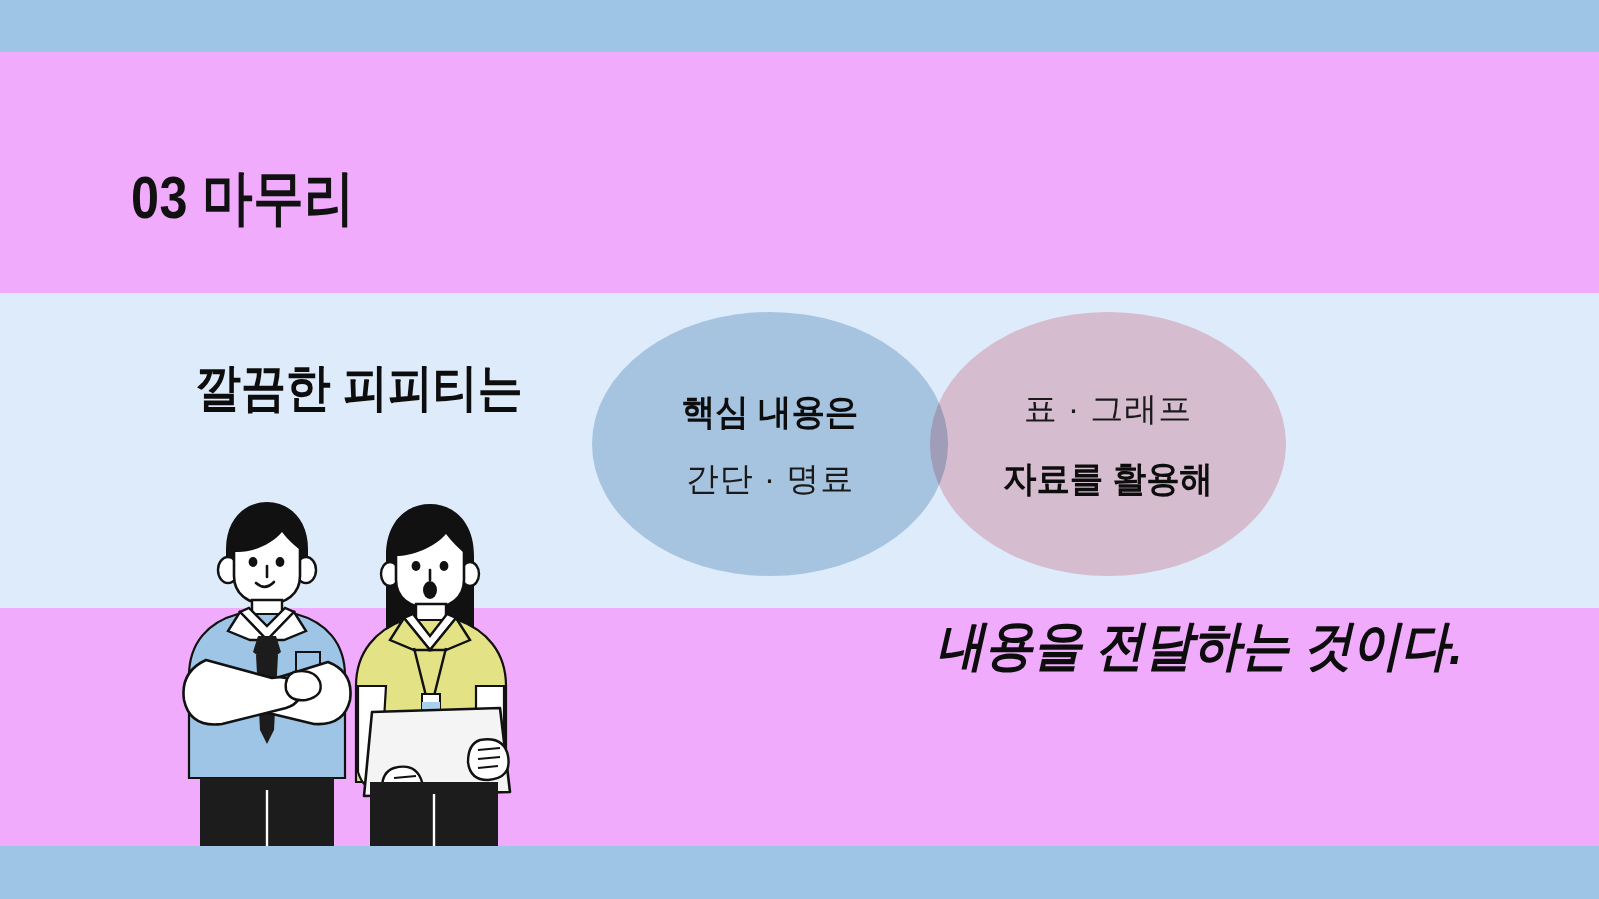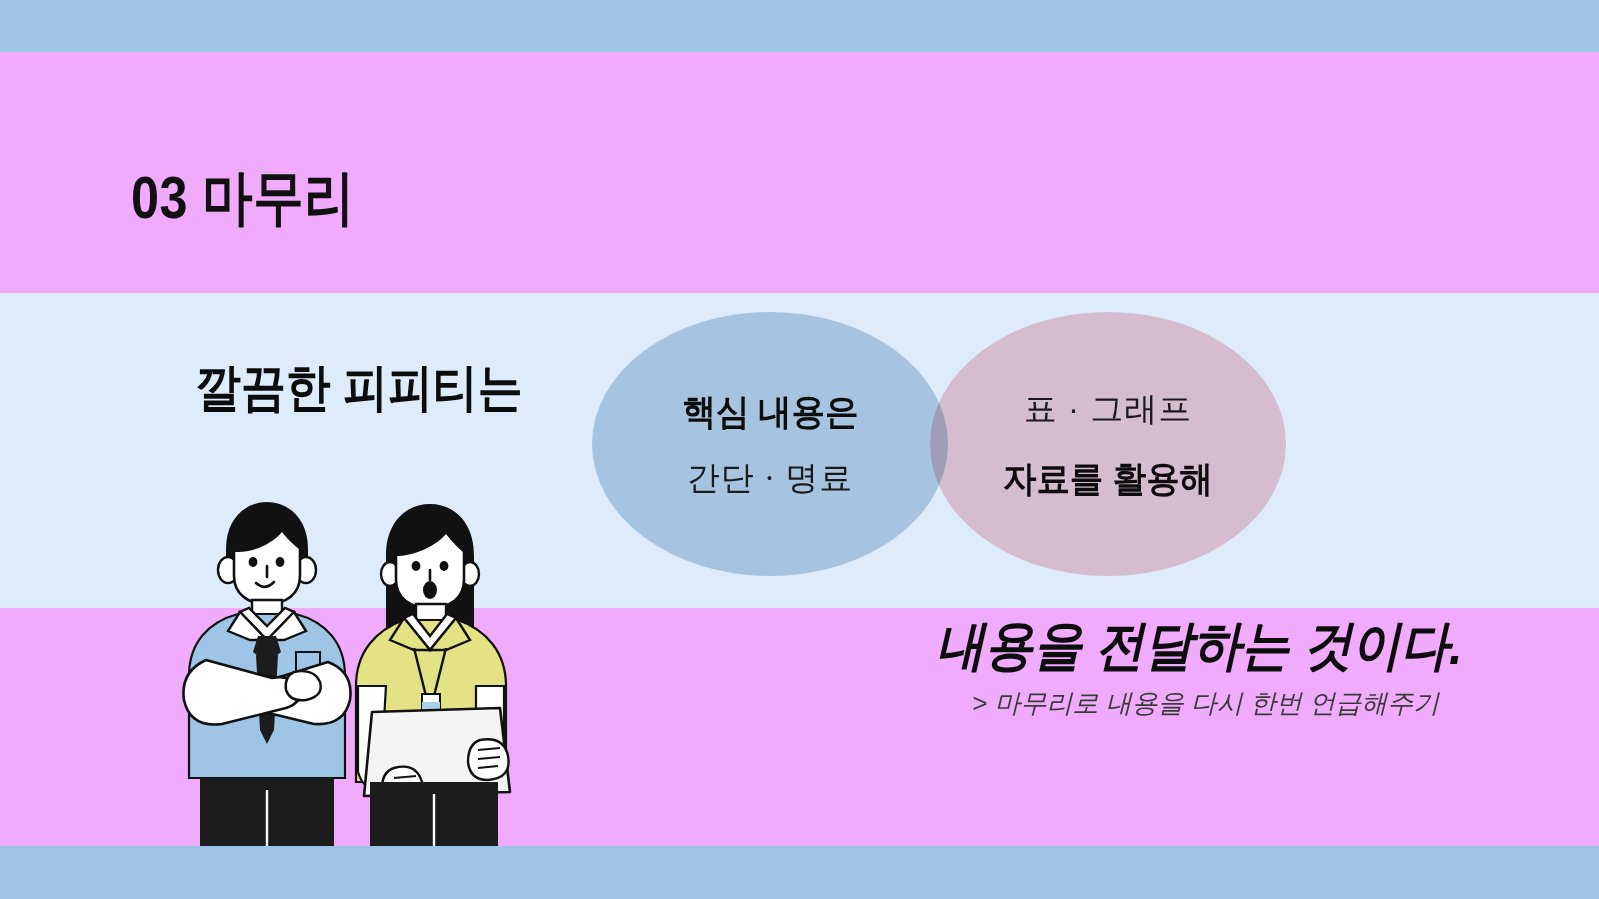--- a/index.html
+++ b/index.html
@@ -98,21 +98,21 @@
     position: absolute;
     top: 0;
     width: 356px;
     height: 264px;
     display: flex;
     flex-direction: column;
     align-items: center;
     justify-content: center;
     z-index: 5;
   }
-  #venn-text-left { left: 0; font-family: Liberation Serif, serif; }
+  #venn-text-left { left: 0; }
   #venn-text-right { left: 338px; gap: 8px; }
   .venn-line-bold {
     font-size: 36px;
     font-weight: 700;
     color: #0d0d0d;
     line-height: 1;
     white-space: nowrap;
     transform: scaleX(0.93);
   }
   .venn-line-light {
@@ -186,21 +186,20 @@
     </div>
 
     <div class="venn-text" id="venn-text-right">
       <div class="venn-line-light">표 · 그래프</div>
       <div class="venn-line-bold">자료를 활용해</div>
     </div>
   </div>
 
   <div id="conclusion">
     <div id="conclusion-headline">내용을 전달하는 것이다.</div>
-    <div id="conclusion-note">&gt; 마무리로 내용을 다시 한번 언급해주기</div>
   </div>
 
   <div id="figures">
     <svg width="400" height="346" viewBox="0 0 400 346" xmlns="http://www.w3.org/2000/svg">
 
       <g>
 
         <path d="M58 49 C58 18 78 2 99 2 C120 2 140 18 140 49 L140 72 L58 72 Z" fill="#111111"></path>
 
         <ellipse cx="60" cy="70" rx="10" ry="13" fill="#ffffff" stroke="#111111" stroke-width="2.4"></ellipse>

